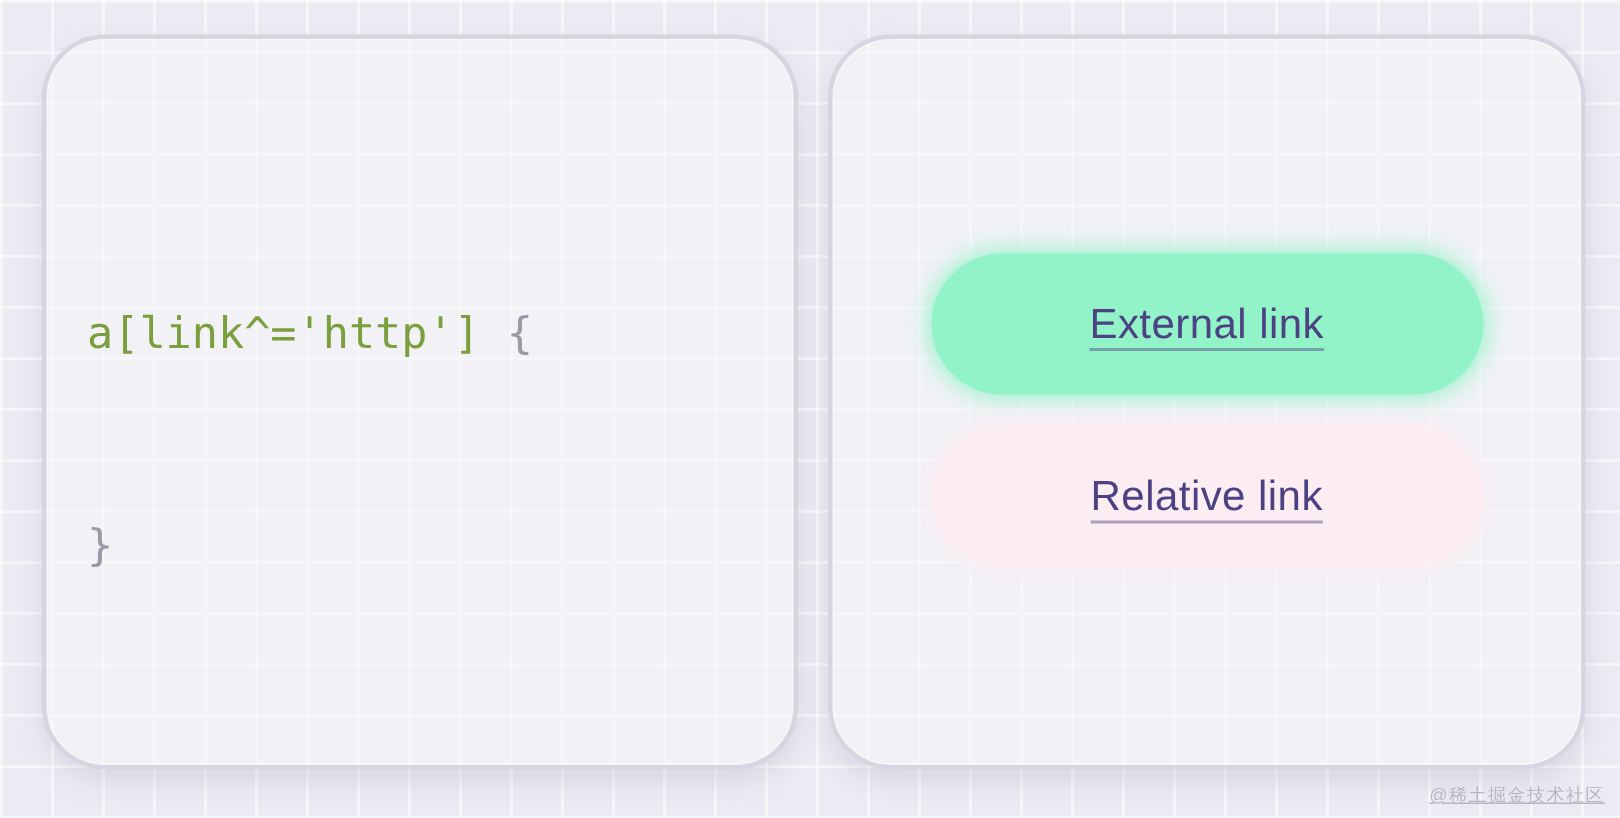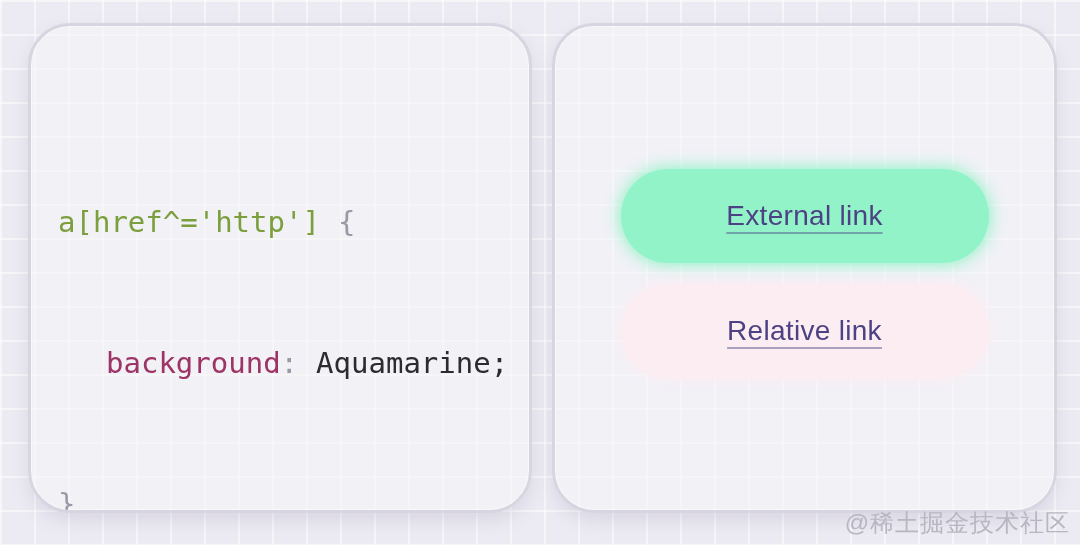--- a/index.html
+++ b/index.html
@@ -65,33 +65,33 @@
     color:#4c4283;
     text-decoration:underline;
     text-decoration-thickness:2px;
     text-underline-offset:7px;
     text-decoration-color:rgba(76,66,131,0.45);
     letter-spacing:0.3px;
   }
   .watermark {
     position:absolute;
     right:10px; bottom:6px;
-    font-size:24px;
+    font-size:12px;
     color:#b7b6c3;
     letter-spacing:1px;
+    text-decoration:underline;
   }
 </style>
 </head>
 <body>
 
 <div class="panel panel-code">
   <div class="code">
 
-    <div class="code-line"><span class="tok-sel">a[href^='http']</span><span class="tok-brace tok-open">{</span></div>
-    <div class="code-line prop-line"><span class="tok-prop">background</span><span class="tok-colon">:</span><span class="tok-val">Aquamarine;</span></div>
+    <div class="code-line"><span class="tok-sel">a[link^='http']</span><span class="tok-brace tok-open">{</span></div>
     <div class="code-line"><span class="tok-brace">}</span></div>
 
     
     
     
 
     
     
     
 

